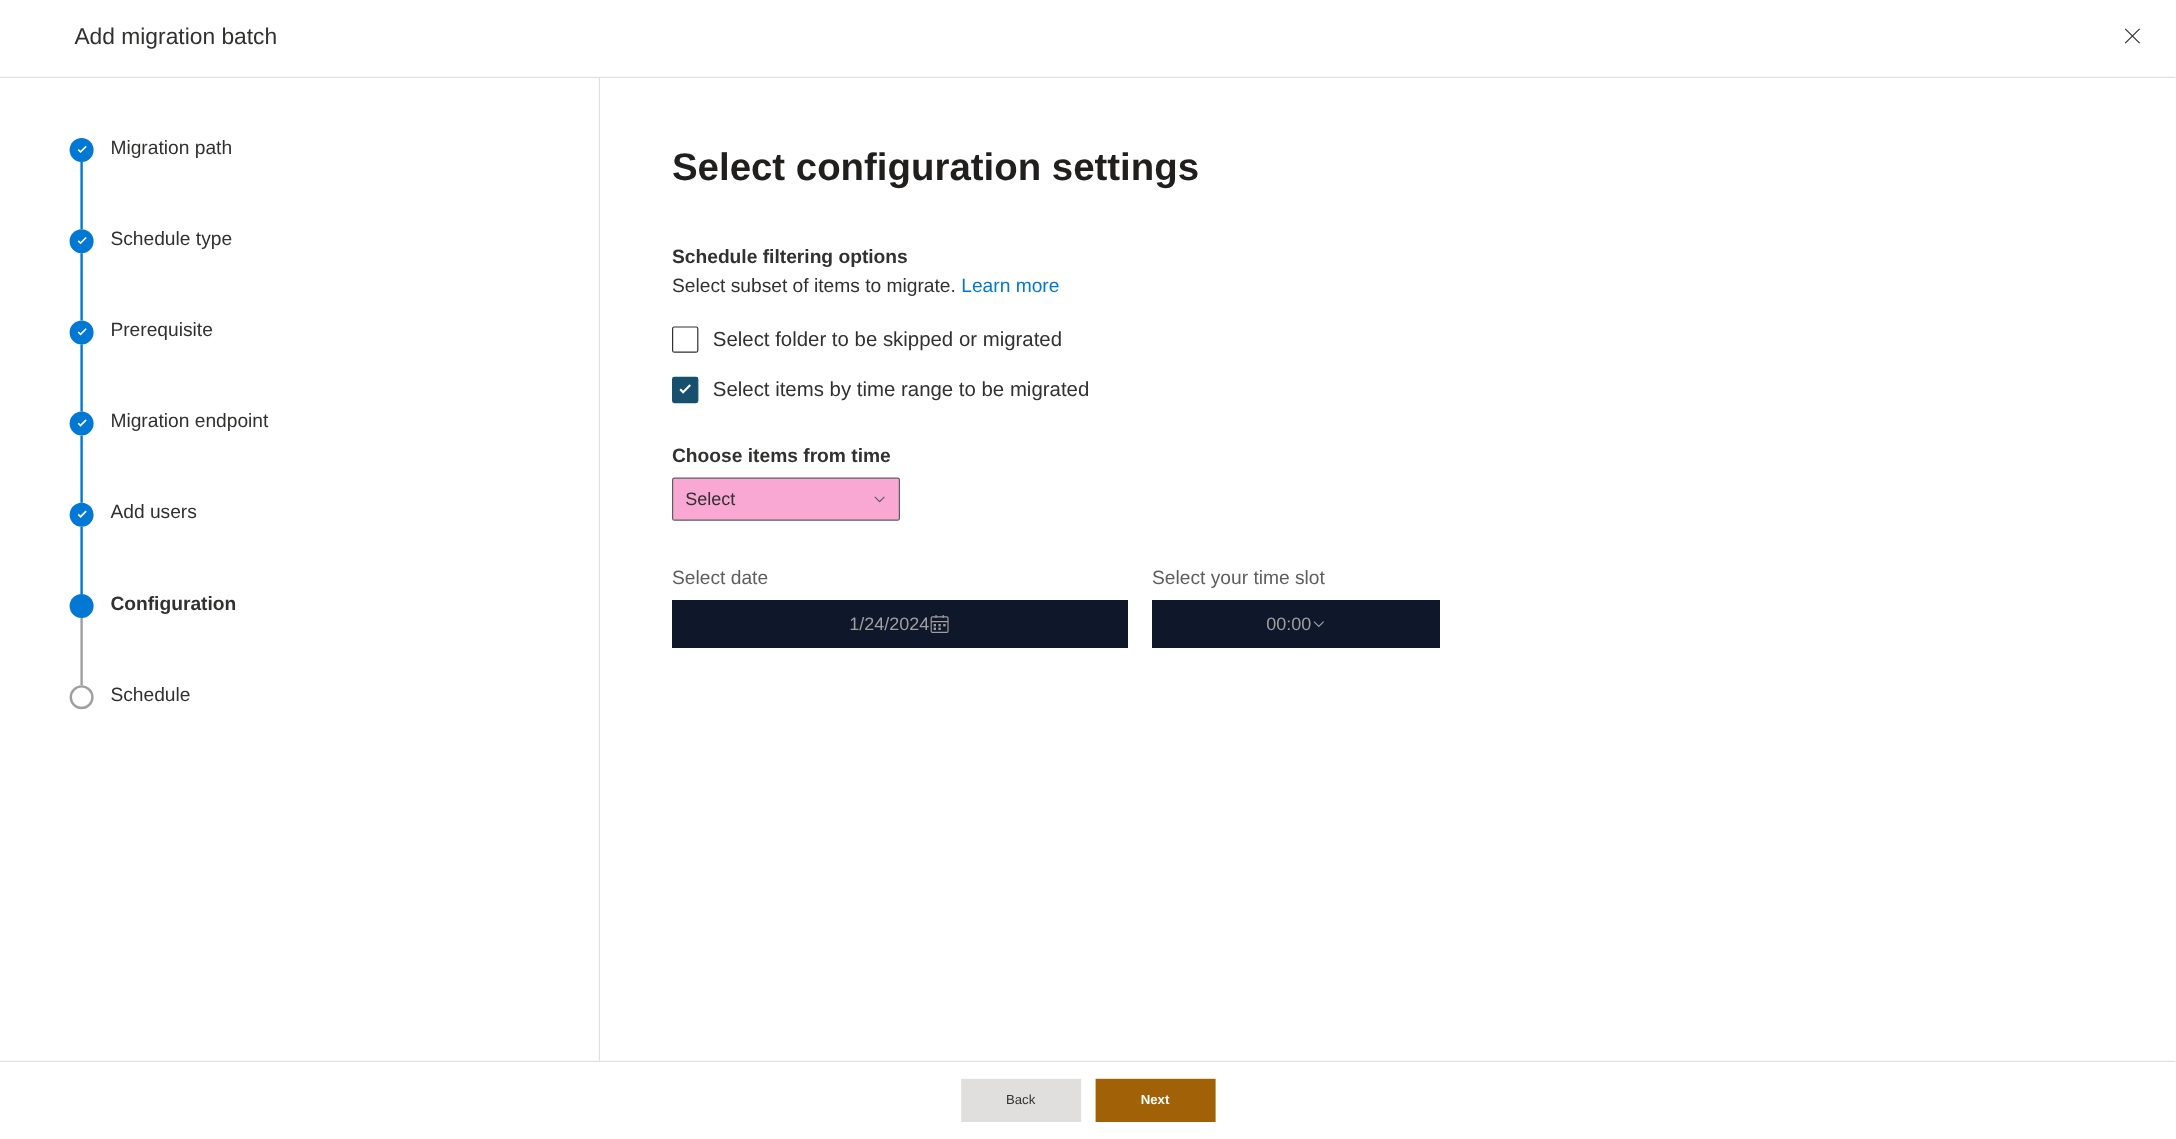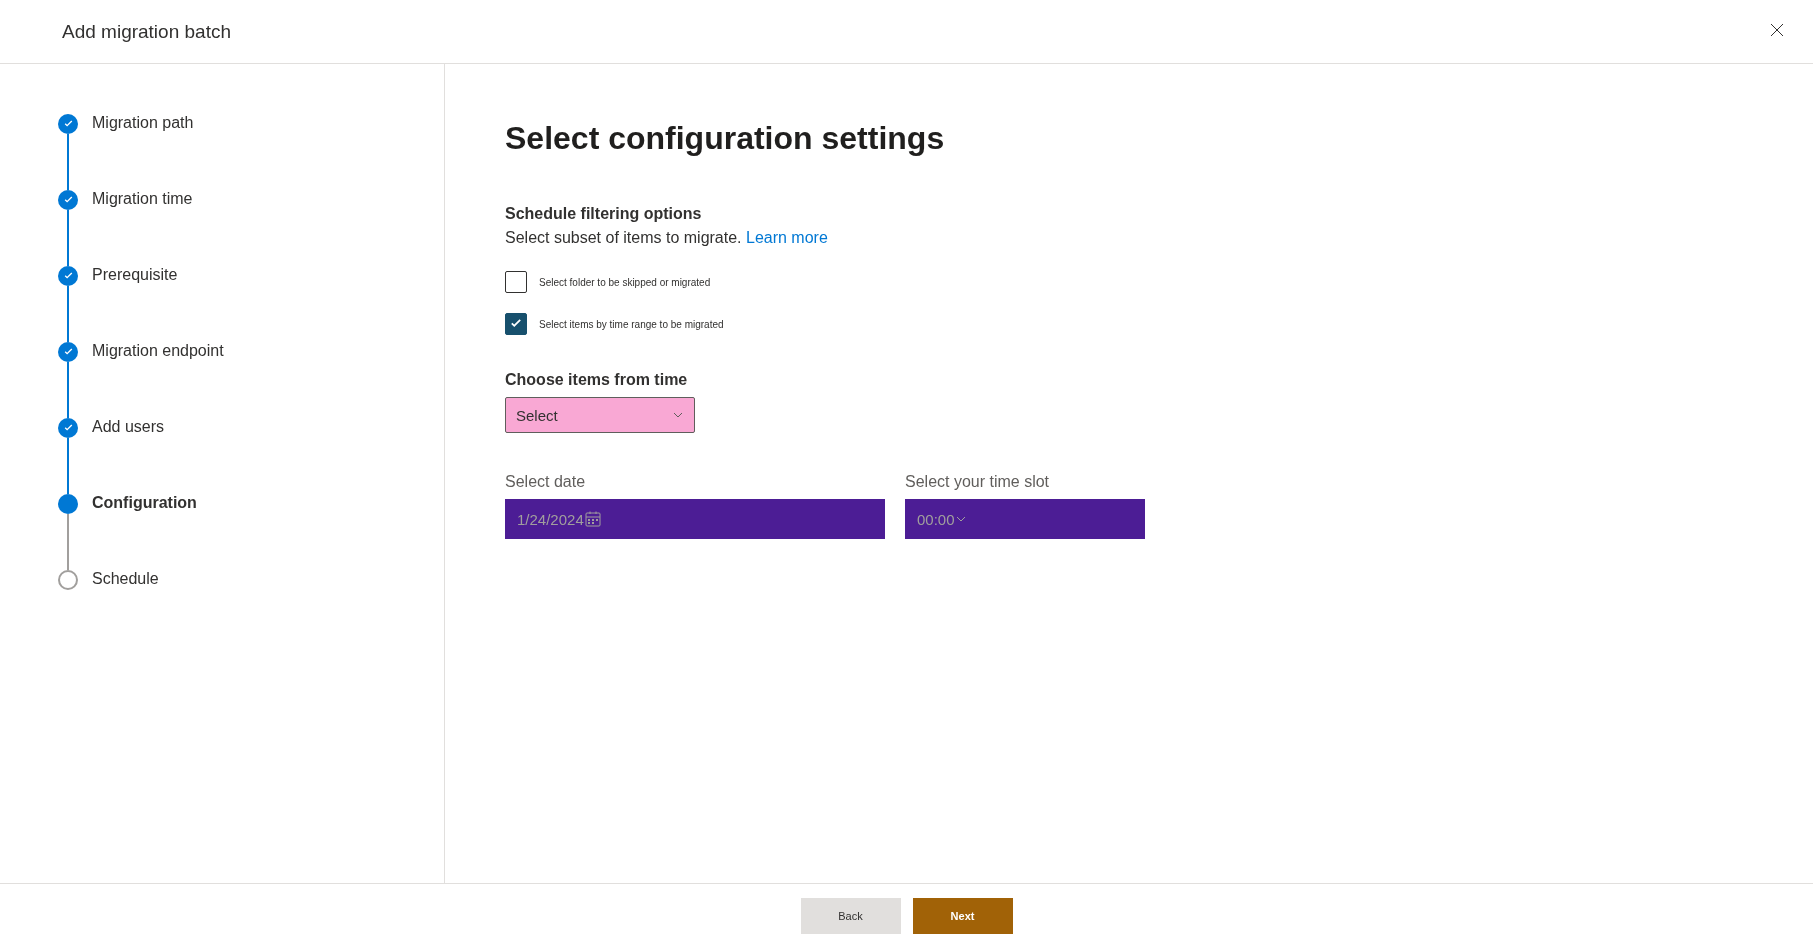--- a/index.html
+++ b/index.html
@@ -32,21 +32,21 @@
       color: #323130;
       background: transparent;
       border: none;
     }
     .body {
       display: flex;
       height: calc(100vh - 130px);
       overflow: hidden;
     }
     .sidebar {
-      width: 445px;
+      width: 500px;
       border-right: 1px solid #e1dfdd;
       padding: 50px 20px 40px 58px;
     }
     .steps {
       list-style: none;
     }
     .step {
       display: flex;
       align-items: flex-start;
       position: relative;
@@ -156,21 +156,21 @@
     .checkbox.checked {
       background: #17506d;
       border-color: #17506d;
     }
     .checkbox.checked svg {
       width: 14px;
       height: 14px;
       fill: #fff;
     }
     .checkbox-label {
-      font-size: 10px;
+      font-size: 17px;
     }
     .field-group {
       margin-top: 36px;
     }
     .field-label {
       font-size: 16px;
       font-weight: 600;
       margin-bottom: 8px;
       display: block;
     }
@@ -196,25 +196,25 @@
       gap: 20px;
       margin-top: 40px;
     }
     .input-col {
       display: flex;
       flex-direction: column;
     }
     .disabled-input {
       width: 380px;
       height: 40px;
-      background: #4c1d95;
+      background: #0f172a;
       border: none;
       display: flex;
       align-items: center;
-      justify-content: flex-start;
+      justify-content: center;
       padding: 0 12px;
       color: #a19f9d;
       font-size: 15px;
     }
     .disabled-input.narrow {
       width: 240px;
     }
     .footer {
       border-top: 1px solid #e1dfdd;
       padding: 14px 0;
@@ -274,21 +274,21 @@
         <div class="step-connector"></div>
         <span class="step-label">Migration path</span>
       </li>
       <li class="step completed">
         <div class="step-indicator">
           <svg viewBox="0 0 16 16">
               <path d="M13.5 3.5 L6 11 L2.5 7.5 L3.9 6.1 L6 8.2 L12.1 2.1 Z"></path>
             </svg>
         </div>
         <div class="step-connector"></div>
-        <span class="step-label">Migration time</span>
+        <span class="step-label">Schedule type</span>
       </li>
       <li class="step completed">
         <div class="step-indicator">
           <svg viewBox="0 0 16 16">
               <path d="M13.5 3.5 L6 11 L2.5 7.5 L3.9 6.1 L6 8.2 L12.1 2.1 Z"></path>
             </svg>
         </div>
         <div class="step-connector"></div>
         <span class="step-label">Prerequisite</span>
       </li>

